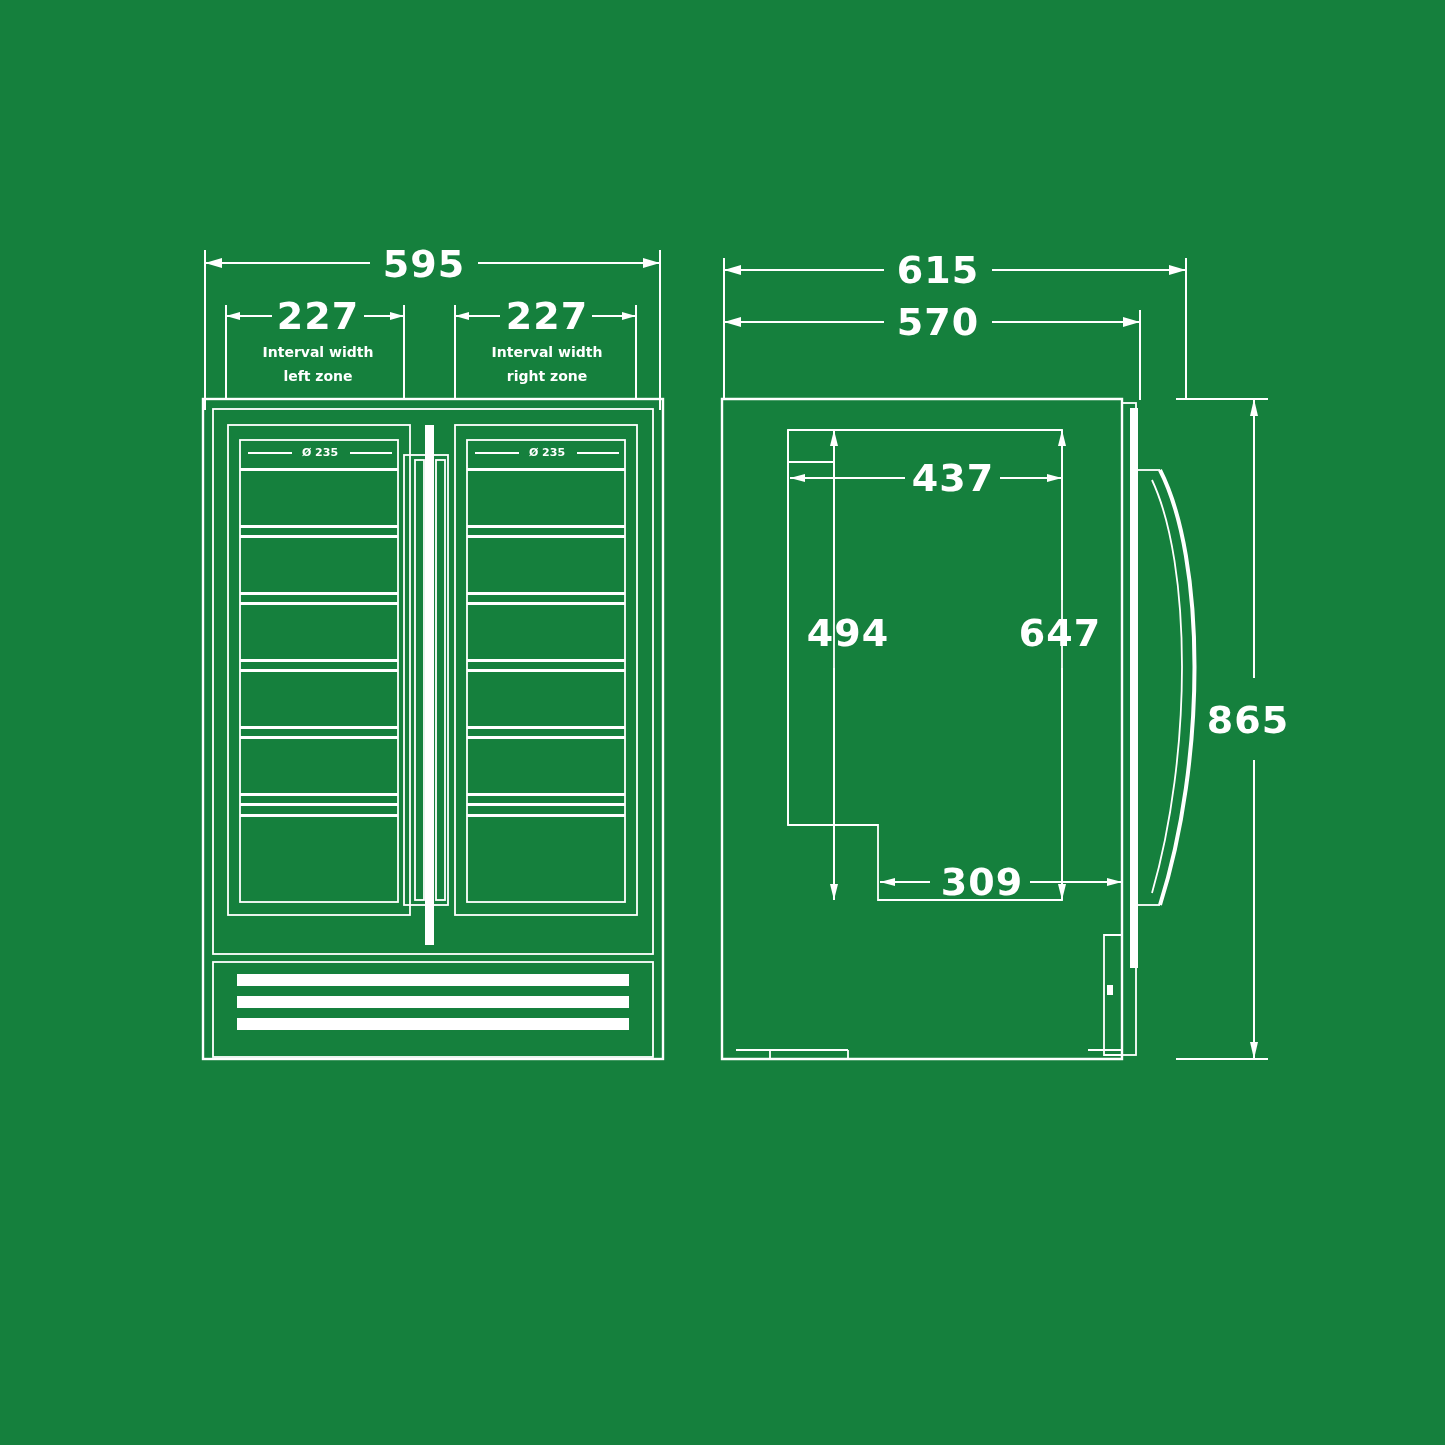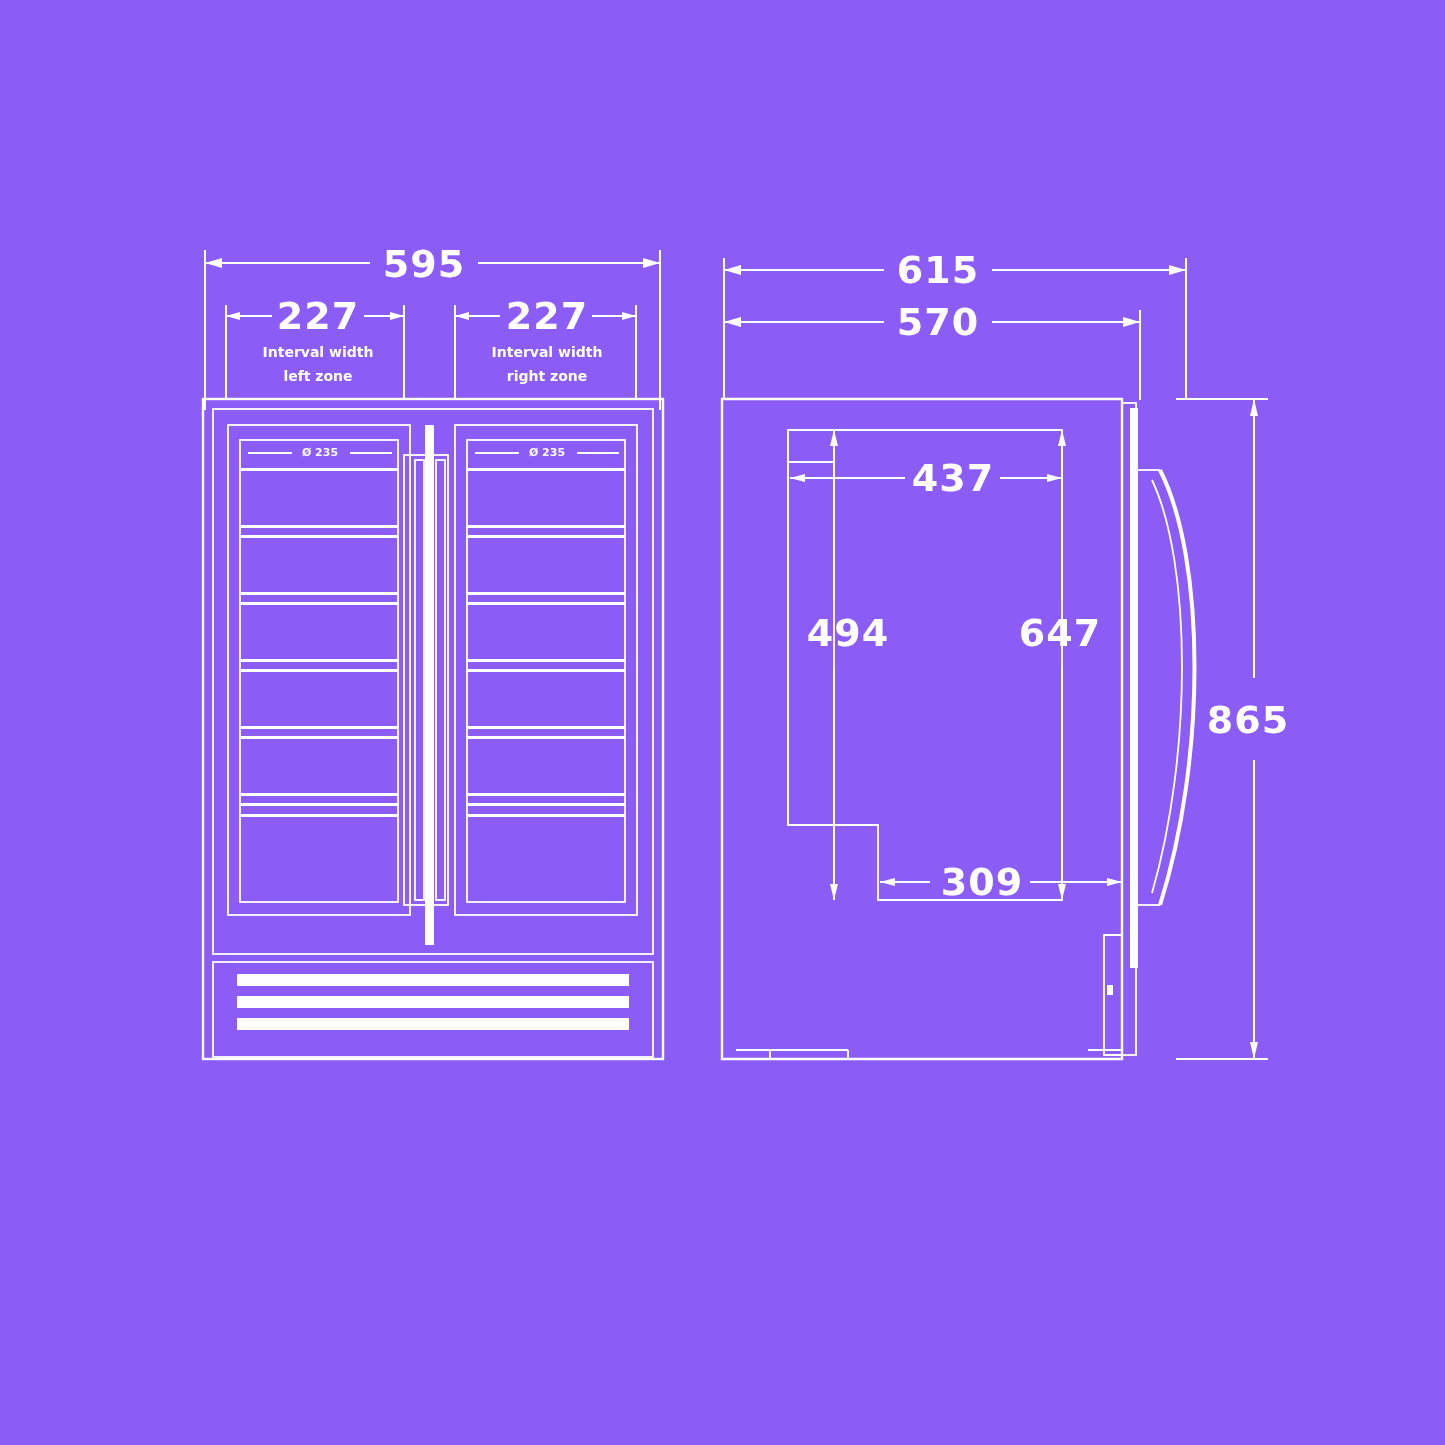--- a/index.html
+++ b/index.html
@@ -4,21 +4,21 @@
 <style>
   html, body {
     margin: 0;
     padding: 0;
     background: #000000;
   }
   #stage {
     position: relative;
     width: 1445px;
     height: 1445px;
-    background: #8b5cf6;
+    background: #15803d;
     font-family: "DejaVu Sans", sans-serif;
     overflow: hidden;
   }
   svg.sheet {
     position: absolute;
     left: 0;
     top: 0;
     width: 1445px;
     height: 1445px;
     display: block;

